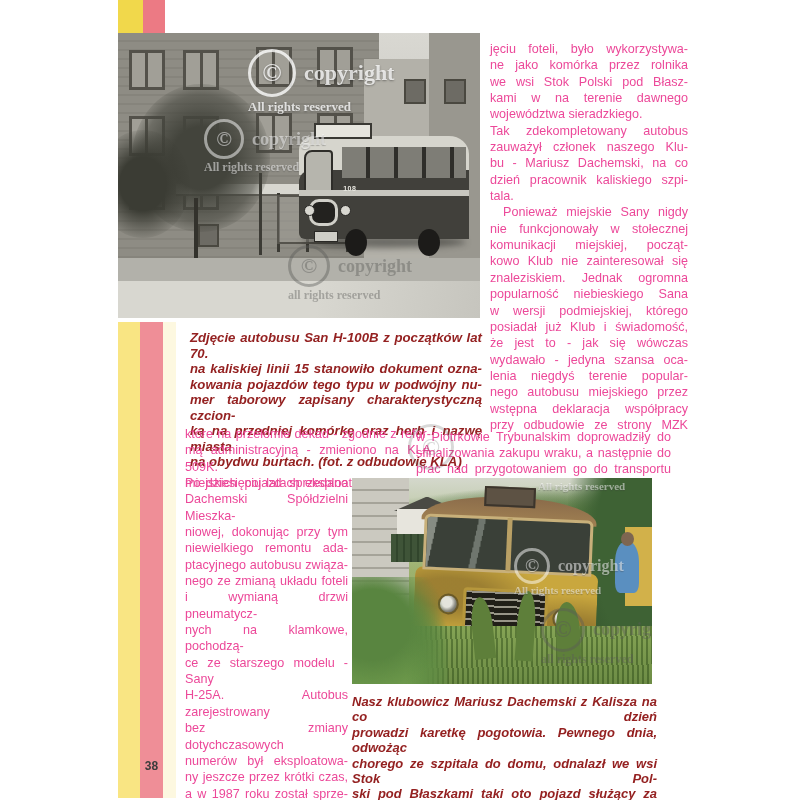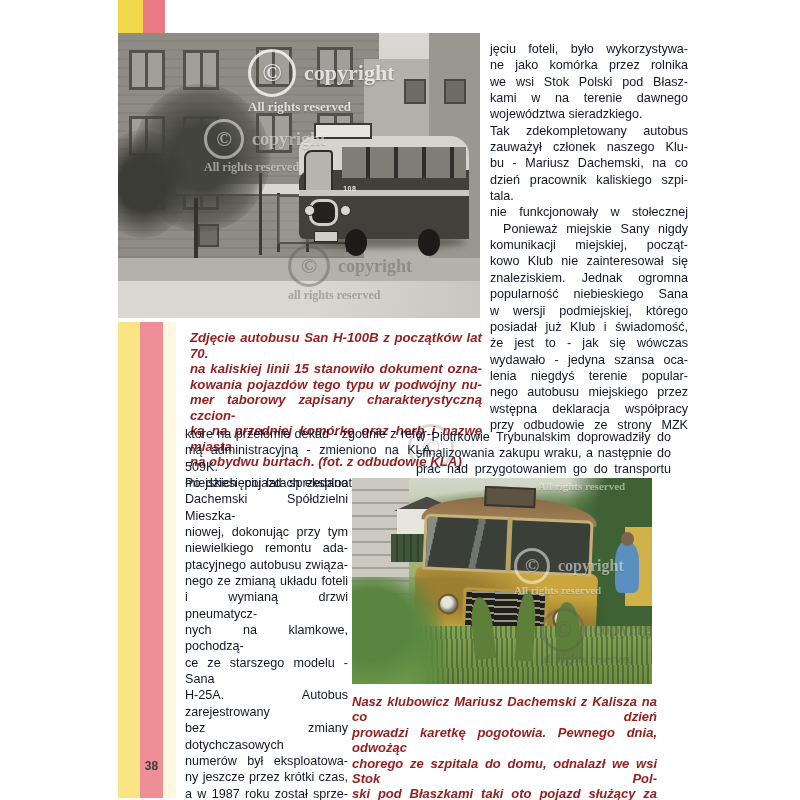--- a/index.html
+++ b/index.html
@@ -40,21 +40,21 @@
   .bus1-plate{position:absolute;left:9%;top:78%;width:13%;height:7%;background:#cfcec7;border:1px solid #2a2926;}
   .wheel{position:absolute;width:13%;height:22%;background:#1c1b19;border-radius:50%;}
   .bus1-shadow{position:absolute;left:2%;top:82%;width:96%;height:10%;background:rgba(20,20,18,.45);border-radius:50%;filter:blur(3px);}
 
   
   .pagenum{position:absolute;left:140px;top:759px;width:23px;text-align:center;
            font-size:12px;font-weight:700;color:#3c3c3c;}
 
   
   .cap{position:absolute;color:#942121;font-weight:700;font-style:italic;font-size:13.2px;line-height:15.5px;}
-  .bodytxt{position:absolute;font-size:12.6px;line-height:16.35px;color:#0f172a;}
+  .bodytxt{position:absolute;font-size:12.6px;line-height:16.35px;color:#ec4899;}
   .ln{text-align:justify;text-align-last:justify;}
   .ln.end{text-align-last:left;}
   .ln.ind{text-indent:13px;}
 
   
   .photo2{position:absolute;left:352px;top:478px;width:300px;height:206px;overflow:hidden;
           background:linear-gradient(#d4d8cc,#9db26e 45%,#7f9c55);}
   .p2-trees{position:absolute;left:0;top:4%;width:100%;height:34%;
             background:radial-gradient(ellipse at 60% 80%,#64854b 30%,transparent 70%),
                        radial-gradient(ellipse at 90% 60%,#4e6f3c 30%,transparent 75%);}
@@ -212,40 +212,40 @@
     </div>
   <div class="bodytxt" style="left:185px;top:475px;width:163px;">
       <div class="ln">miejskich pojazd sprzedano</div>
       <div class="ln">Dachemski Spółdzielni Mieszka-</div>
       <div class="ln">niowej, dokonując przy tym</div>
       <div class="ln">niewielkiego remontu ada-</div>
       <div class="ln">ptacyjnego autobusu związa-</div>
       <div class="ln">nego ze zmianą układu foteli</div>
       <div class="ln">i wymianą drzwi pneumatycz-</div>
       <div class="ln">nych na klamkowe, pochodzą-</div>
-      <div class="ln">ce ze starszego modelu - Sana</div>
+      <div class="ln">ce ze starszego modelu - Sany</div>
       <div class="ln">H-25A. Autobus zarejestrowany</div>
       <div class="ln">bez zmiany dotychczasowych</div>
       <div class="ln">numerów był eksploatowa-</div>
       <div class="ln">ny jeszcze przez krótki czas,</div>
       <div class="ln">a w 1987 roku został sprze-</div>
     </div>
   <div class="bodytxt" style="left:490px;top:41px;width:198px;">
       <div class="ln">jęciu foteli, było wykorzystywa-</div>
       <div class="ln">ne jako komórka przez rolnika</div>
       <div class="ln">we wsi Stok Polski pod Błasz-</div>
       <div class="ln">kami w na terenie dawnego</div>
       <div class="ln end">województwa sieradzkiego.</div>
       <div class="ln">Tak zdekompletowany autobus</div>
       <div class="ln">zauważył członek naszego Klu-</div>
       <div class="ln">bu - Mariusz Dachemski, na co</div>
       <div class="ln">dzień pracownik kaliskiego szpi-</div>
       <div class="ln end">tala.</div>
+      <div class="ln ind">Ponieważ miejskie Sany nigdy</div>
       <div class="ln">nie funkcjonowały w stołecznej</div>
-      <div class="ln ind">Ponieważ miejskie Sany nigdy</div>
       <div class="ln">komunikacji miejskiej, począt-</div>
       <div class="ln">kowo Klub nie zainteresował się</div>
       <div class="ln">znaleziskiem. Jednak ogromna</div>
       <div class="ln">popularność niebieskiego Sana</div>
       <div class="ln">w wersji podmiejskiej, którego</div>
       <div class="ln">posiadał już Klub i świadomość,</div>
       <div class="ln">że jest to - jak się wówczas</div>
       <div class="ln">wydawało - jedyna szansa oca-</div>
       <div class="ln">lenia niegdyś terenie popular-</div>
       <div class="ln">nego autobusu miejskiego przez</div>

